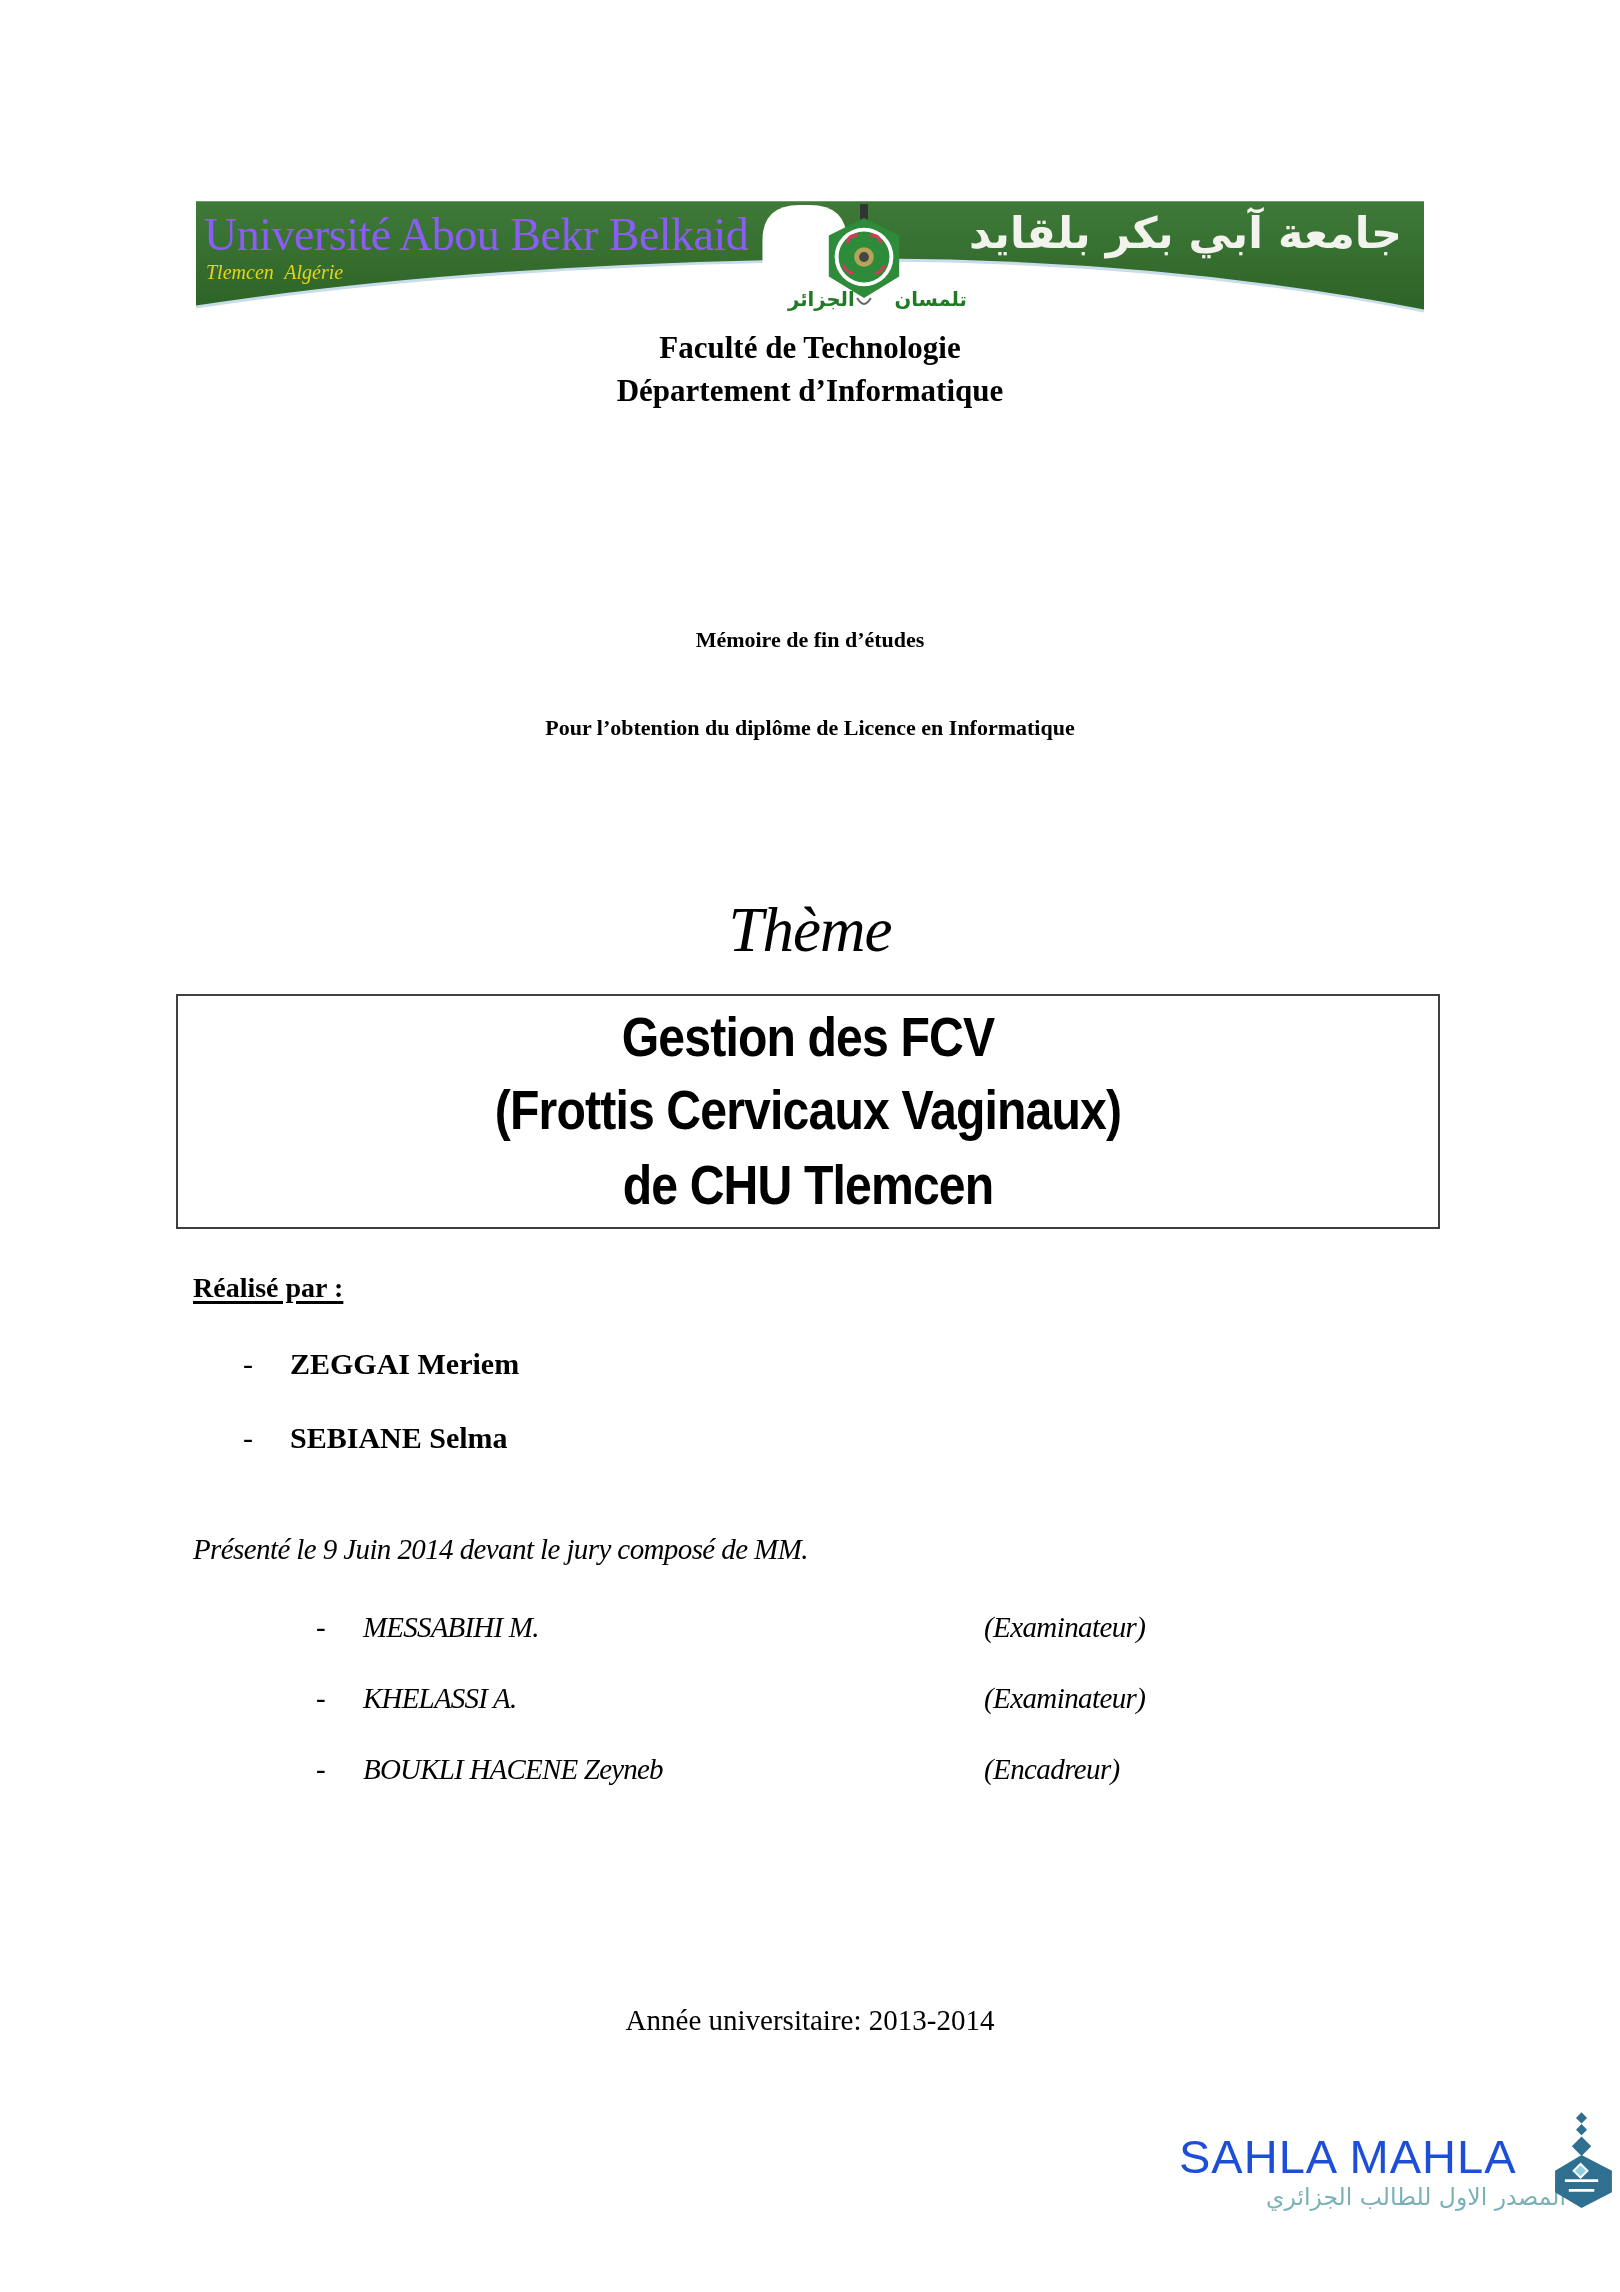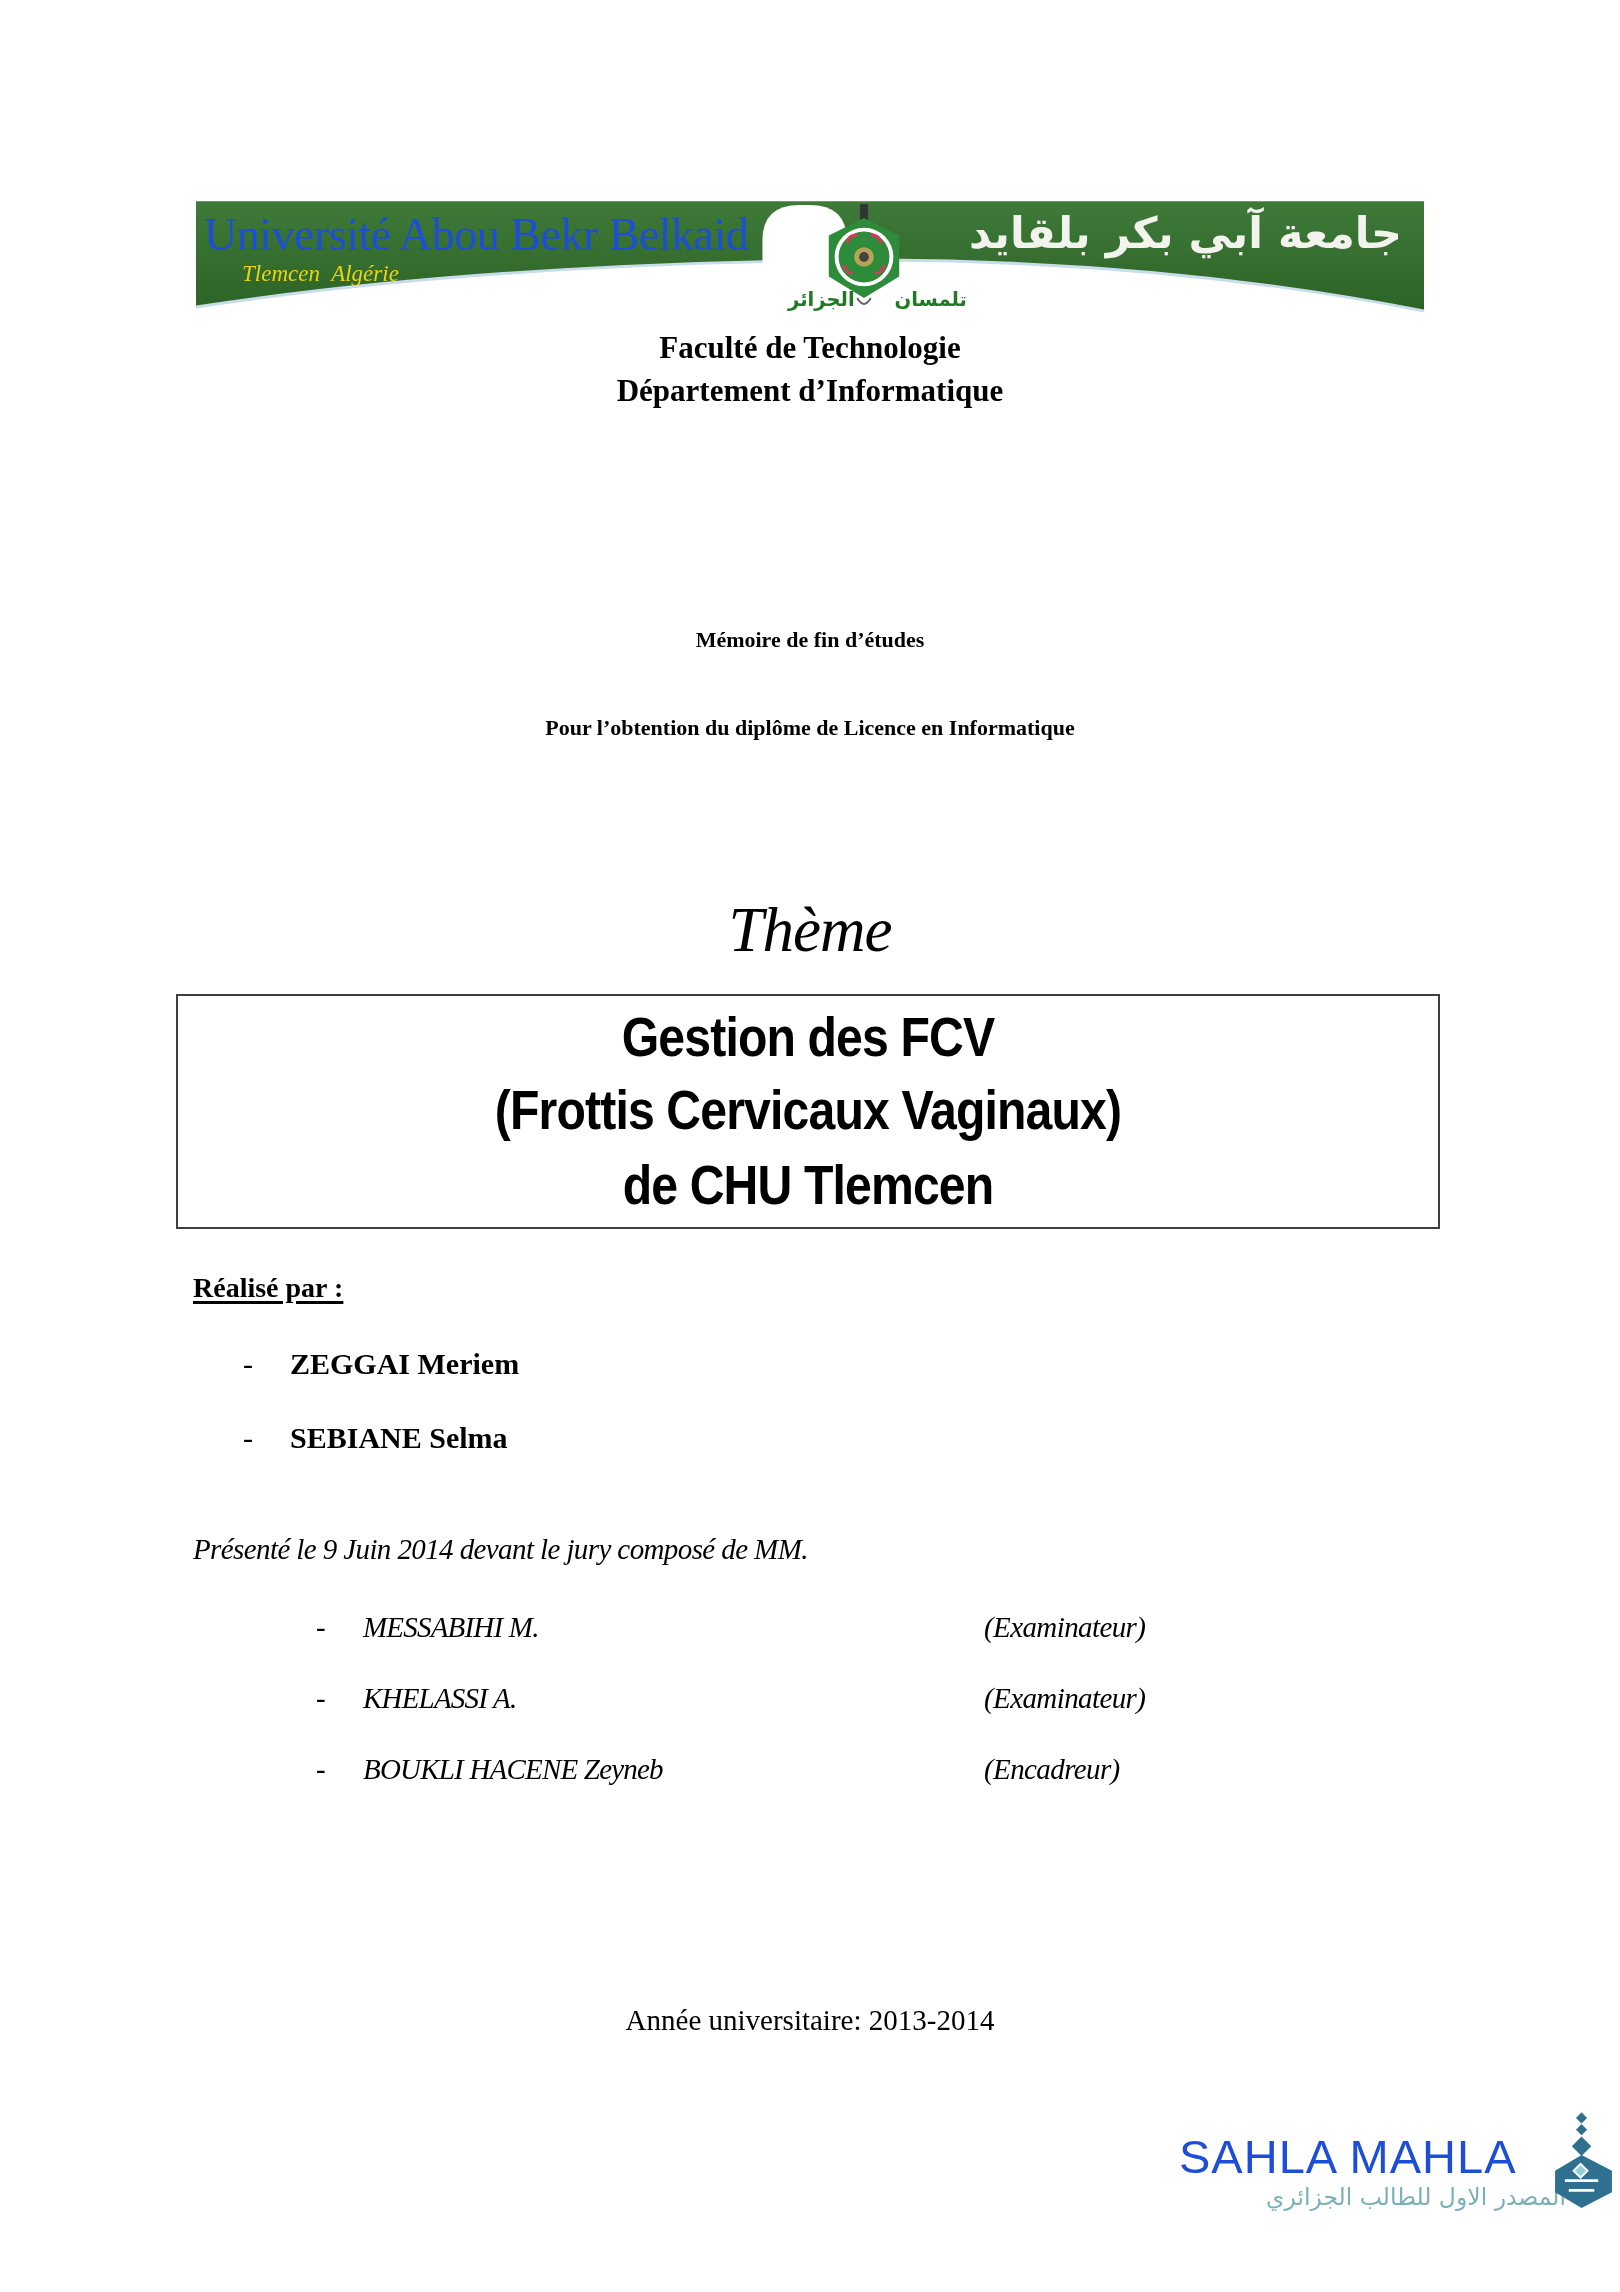--- a/index.html
+++ b/index.html
@@ -2,22 +2,22 @@
 <html><head>
 <meta charset="utf-8">
 <style>
   html, body { margin: 0; padding: 0; background: #ffffff; }
   body { width: 1620px; height: 2293px; position: relative; overflow: hidden; color: #000; }
   .abs { position: absolute; }
 
   
   .banner { left: 196px; top: 201px; width: 1228px; height: 116px; }
   .banner svg { display: block; }
-  .banner-text-fr { left: 204px; top: 208px; font-family: "Liberation Serif", serif; font-size: 46px; color: #1d4ed8; letter-spacing: -0.5px; white-space: nowrap; }
-  .banner-sub { left: 206px; top: 261px; font-family: "Liberation Serif", serif; font-style: italic; font-size: 23px; color: #e8d317; white-space: nowrap; word-spacing: 5.9px; margin-left: 36px; }
+  .banner-text-fr { left: 204px; top: 208px; font-family: "Liberation Serif", serif; font-size: 46px; color: #8b5cf6; letter-spacing: -0.5px; white-space: nowrap; }
+  .banner-sub { left: 206px; top: 261px; font-family: "Liberation Serif", serif; font-style: italic; font-size: 20px; color: #e8d317; white-space: nowrap; word-spacing: 5.9px; }
   .banner-text-ar { left: 990px; top: 208px; width: 412px; text-align: right; font-family: "DejaVu Sans", sans-serif; font-size: 43px; color: #f3f3ee; direction: rtl; white-space: nowrap; font-weight: bold; }
   .banner-ar-city { left: 765px; top: 288px; width: 225px; font-family: "DejaVu Sans", sans-serif; font-size: 19.6px; color: #1f7a24; font-weight: bold; direction: rtl; white-space: nowrap; text-align: center; word-spacing: 33px; }
 
   
   .inst { left: 0; width: 1620px; text-align: center; font-family: "Liberation Serif", serif; font-weight: bold; font-size: 31px; line-height: 43px; }
   .inst1 { top: 326px; }
 
   .memoire { left: 0; width: 1620px; text-align: center; font-family: "Liberation Serif", serif; font-weight: bold; font-size: 22px; }
 
   .theme-word { left: 0; width: 1620px; text-align: center; top: 894px; font-family: "Liberation Serif", serif; font-style: italic; font-size: 63px; letter-spacing: -1px; }

